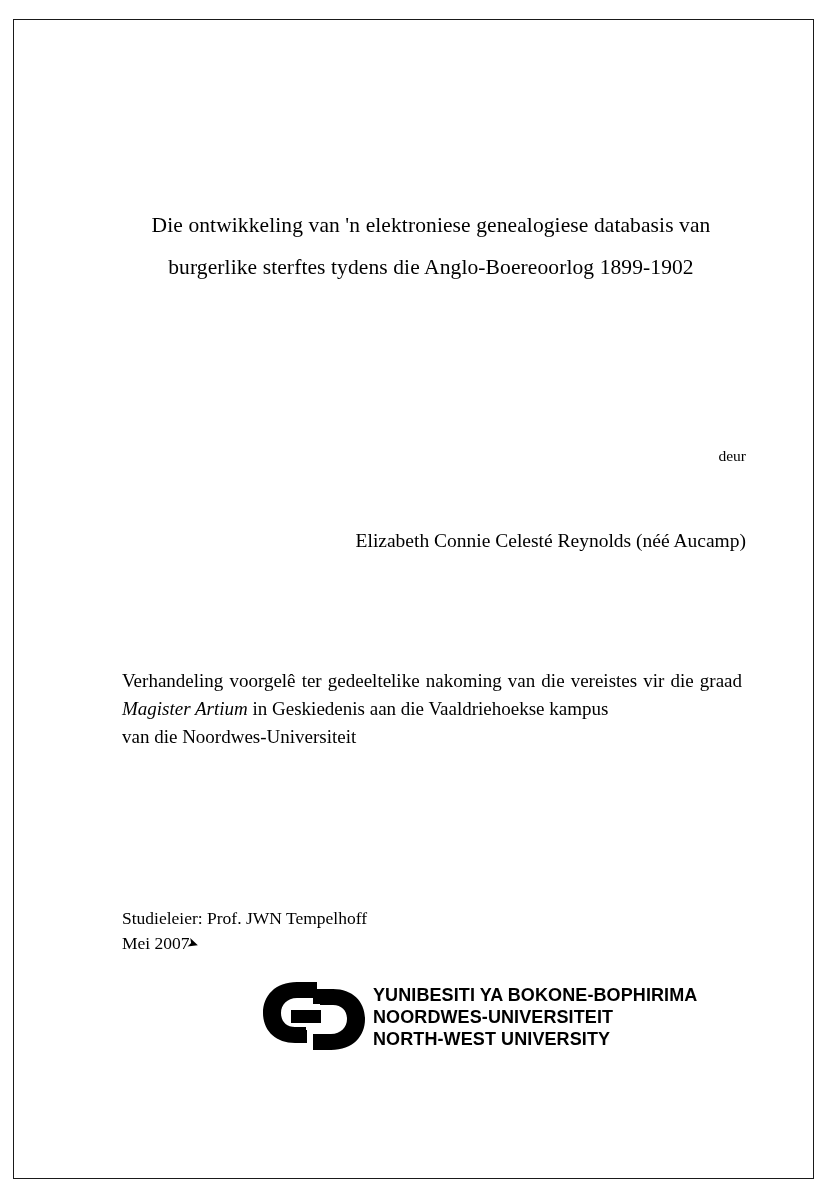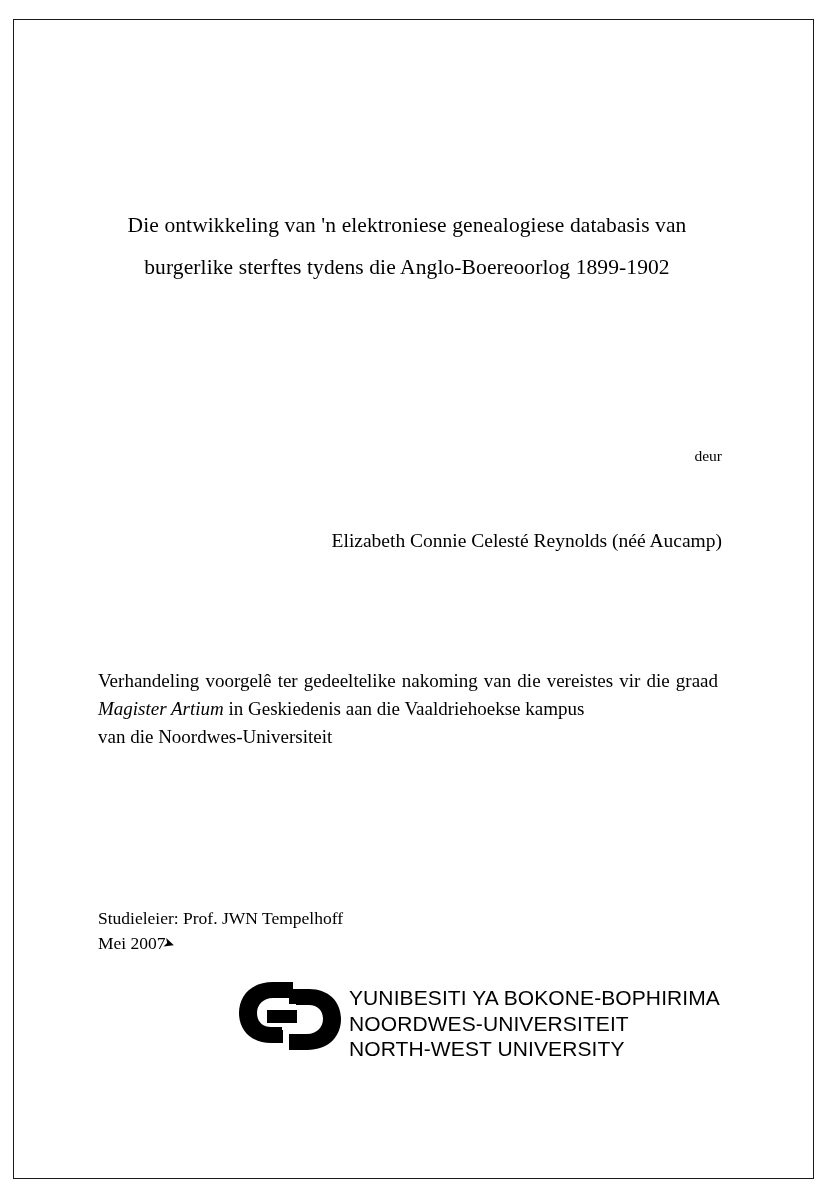--- a/index.html
+++ b/index.html
@@ -28,21 +28,21 @@
     width: 801px;
     height: 1160px;
     border: 1px solid #ララ;
     box-sizing: border-box;
   }
   .page-border {
     border: 1px solid #1a1a1a;
   }
   .content {
     position: absolute;
-    left: 92px;
+    left: 116px;
     top: 19px;
     width: 630px;
     height: 1160px;
   }
   .title-block {
     position: absolute;
     top: 186px;
     left: 0;
     width: 630px;
     text-align: center;
@@ -118,23 +118,23 @@
     left: 0;
     top: 2px;
     width: 110px;
     height: 72px;
   }
   .logo-text {
     position: absolute;
     left: 112px;
     top: 7px;
     font-family: "Liberation Sans", sans-serif;
-    font-size: 21px;
+    font-size: 18px;
     line-height: 1.22;
-    font-weight: 400;
+    font-weight: 700;
     letter-spacing: 0.1px;
     white-space: nowrap;
   }
 </style>
 </head>
 <body>
 
 <div class="page">
   <div class="page-border"></div>
 

